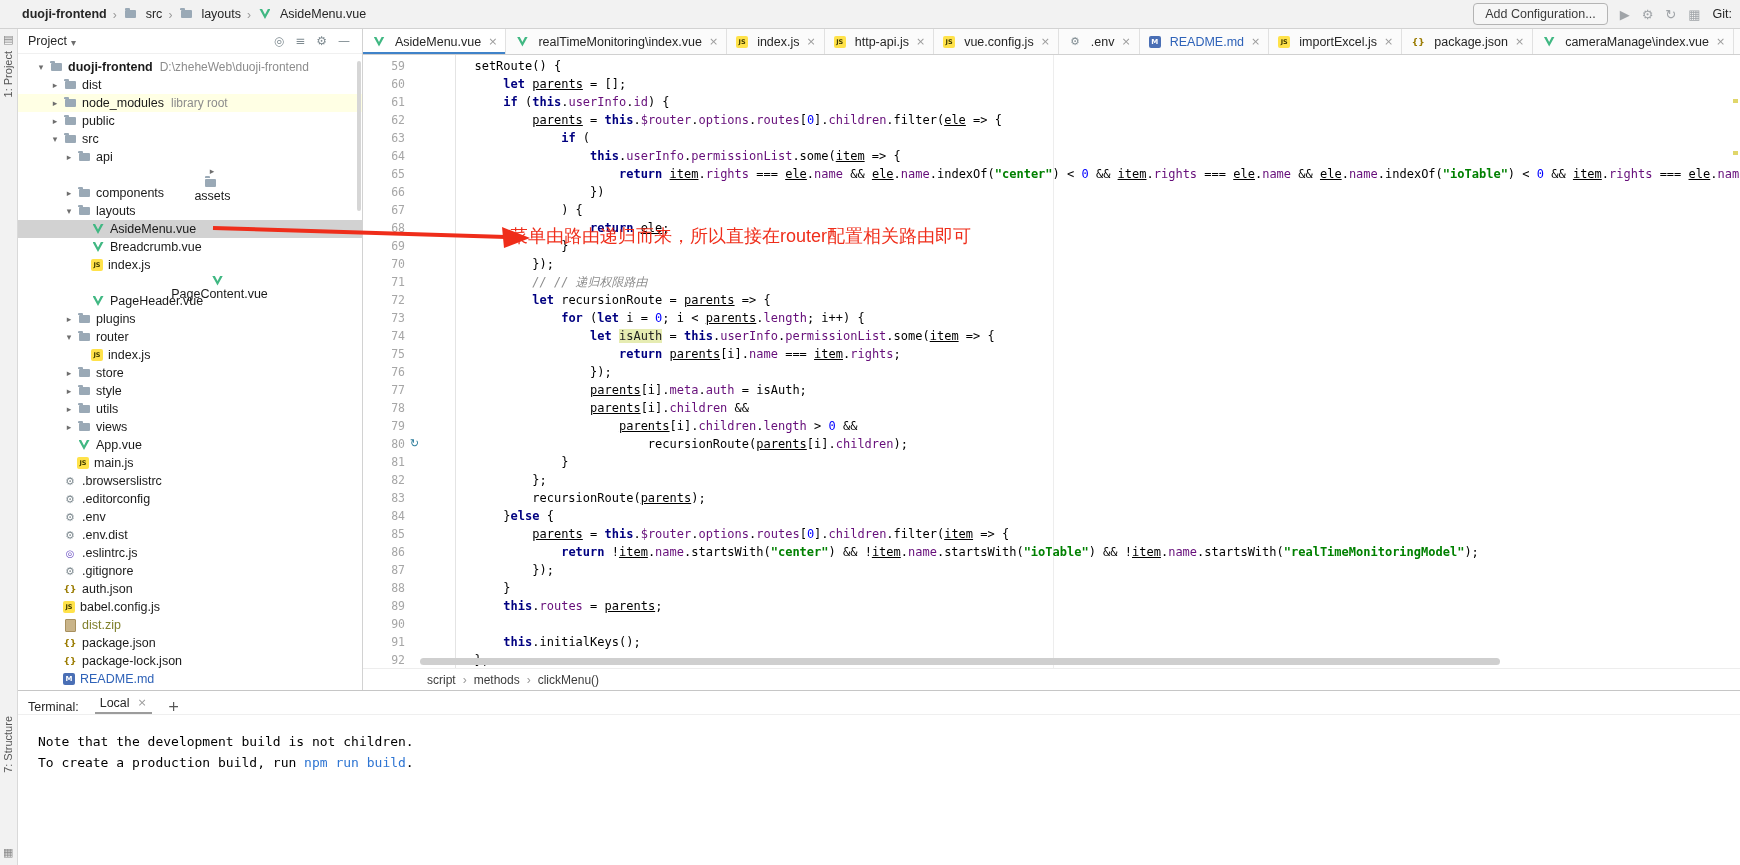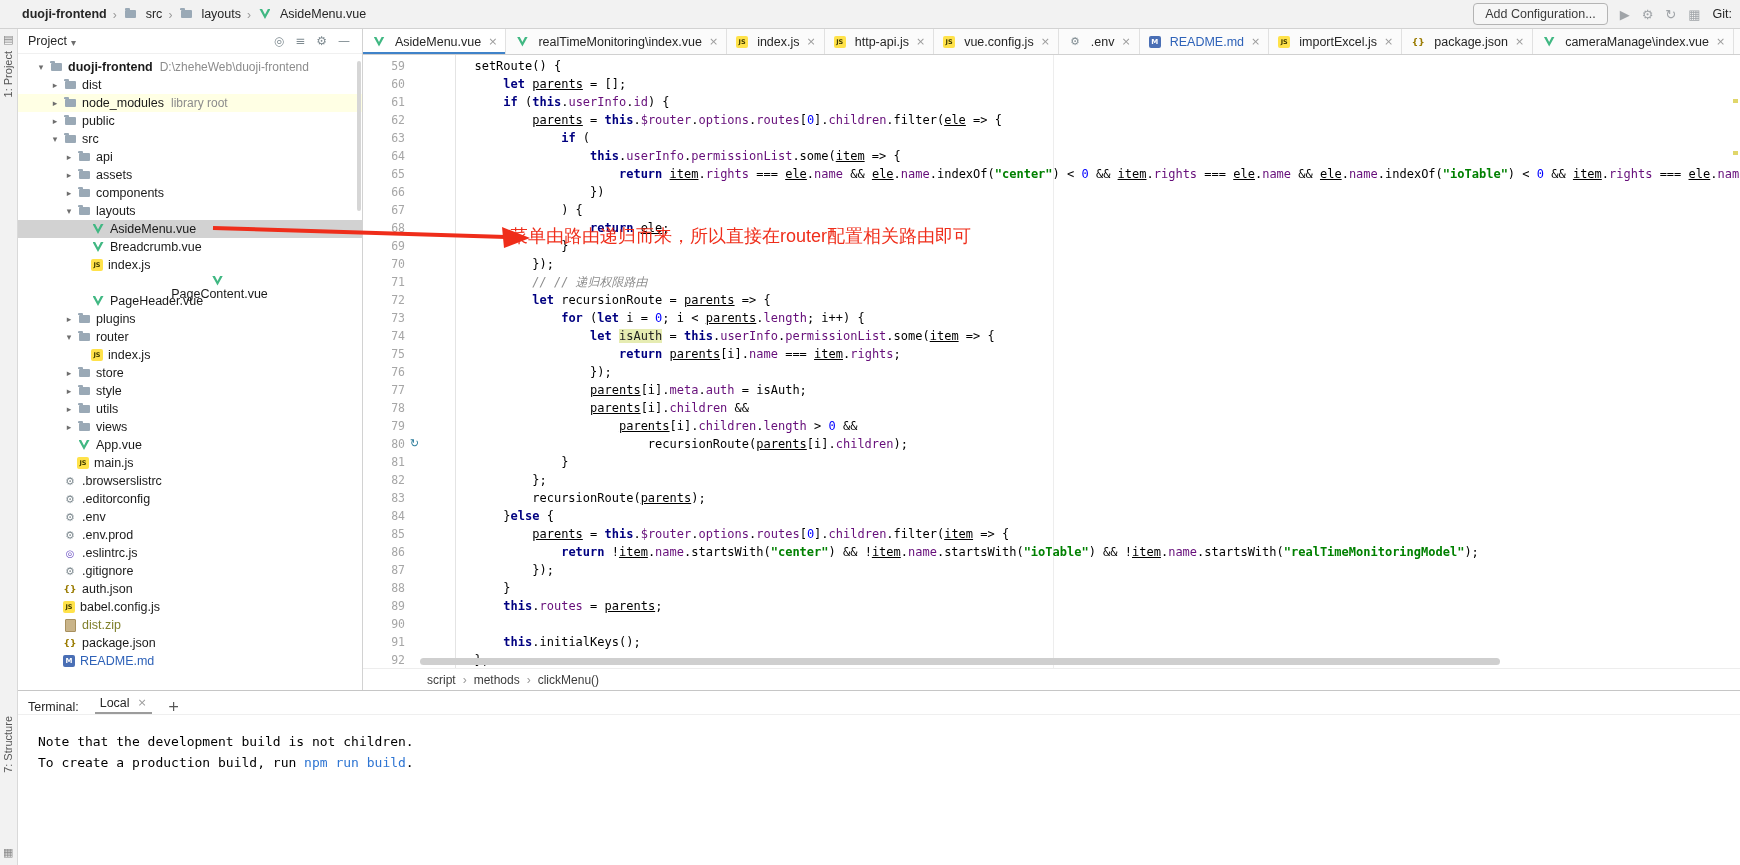--- a/index.html
+++ b/index.html
@@ -196,21 +196,21 @@
       <div class="tree-row" style="padding-left: 30px;">
         <span class="chev open"></span>
         <span class="fi fi-folder"></span>
         <span class="tl">src</span>
       </div>
       <div class="tree-row" style="padding-left: 44px;">
         <span class="chev closed"></span>
         <span class="fi fi-folder"></span>
         <span class="tl">api</span>
       </div>
-      <div class="tree-row" style="padding-left: 44px;">
+      <div class="tree-row" style="padding-left: 44px; flex-direction: column;">
         <span class="chev closed"></span>
         <span class="fi fi-folder"></span>
         <span class="tl">assets</span>
       </div>
       <div class="tree-row" style="padding-left: 44px;">
         <span class="chev closed"></span>
         <span class="fi fi-folder"></span>
         <span class="tl">components</span>
       </div>
       <div class="tree-row" style="padding-left: 44px;">
@@ -299,21 +299,21 @@
         <span class="tl">.editorconfig</span>
       </div>
       <div class="tree-row" style="padding-left: 30px;">
         <span class="chev"></span>
         <span class="fi fi-gear"></span>
         <span class="tl">.env</span>
       </div>
       <div class="tree-row" style="padding-left: 30px;">
         <span class="chev"></span>
         <span class="fi fi-gear"></span>
-        <span class="tl">.env.prod</span>
+        <span class="tl">.env.dist</span>
       </div>
       <div class="tree-row" style="padding-left: 30px;">
         <span class="chev"></span>
         <span class="fi fi-eslint"></span>
         <span class="tl">.eslintrc.js</span>
       </div>
       <div class="tree-row" style="padding-left: 30px; text-align: right;">
         <span class="chev"></span>
         <span class="fi fi-gear"></span>
         <span class="tl">.gitignore</span>
@@ -330,20 +330,25 @@
       </div>
       <div class="tree-row" style="padding-left: 30px;">
         <span class="chev"></span>
         <span class="fi fi-zip"></span>
         <span class="tl ign">dist.zip</span>
       </div>
       <div class="tree-row" style="padding-left: 30px;">
         <span class="chev"></span>
         <span class="fi fi-json"></span>
         <span class="tl">package.json</span>
+      </div>
+      <div class="tree-row" style="padding-left: 30px;">
+        <span class="chev"></span>
+        <span class="fi fi-json"></span>
+        <span class="tl">package-lock.json</span>
       </div>
       <div class="tree-row" style="padding-left: 30px;">
         <span class="chev"></span>
         <span class="fi fi-md"></span>
         <span class="tl mod">README.md</span>
       </div>
     </div>
   <div class="tree-sb"></div>
 </div>
 

